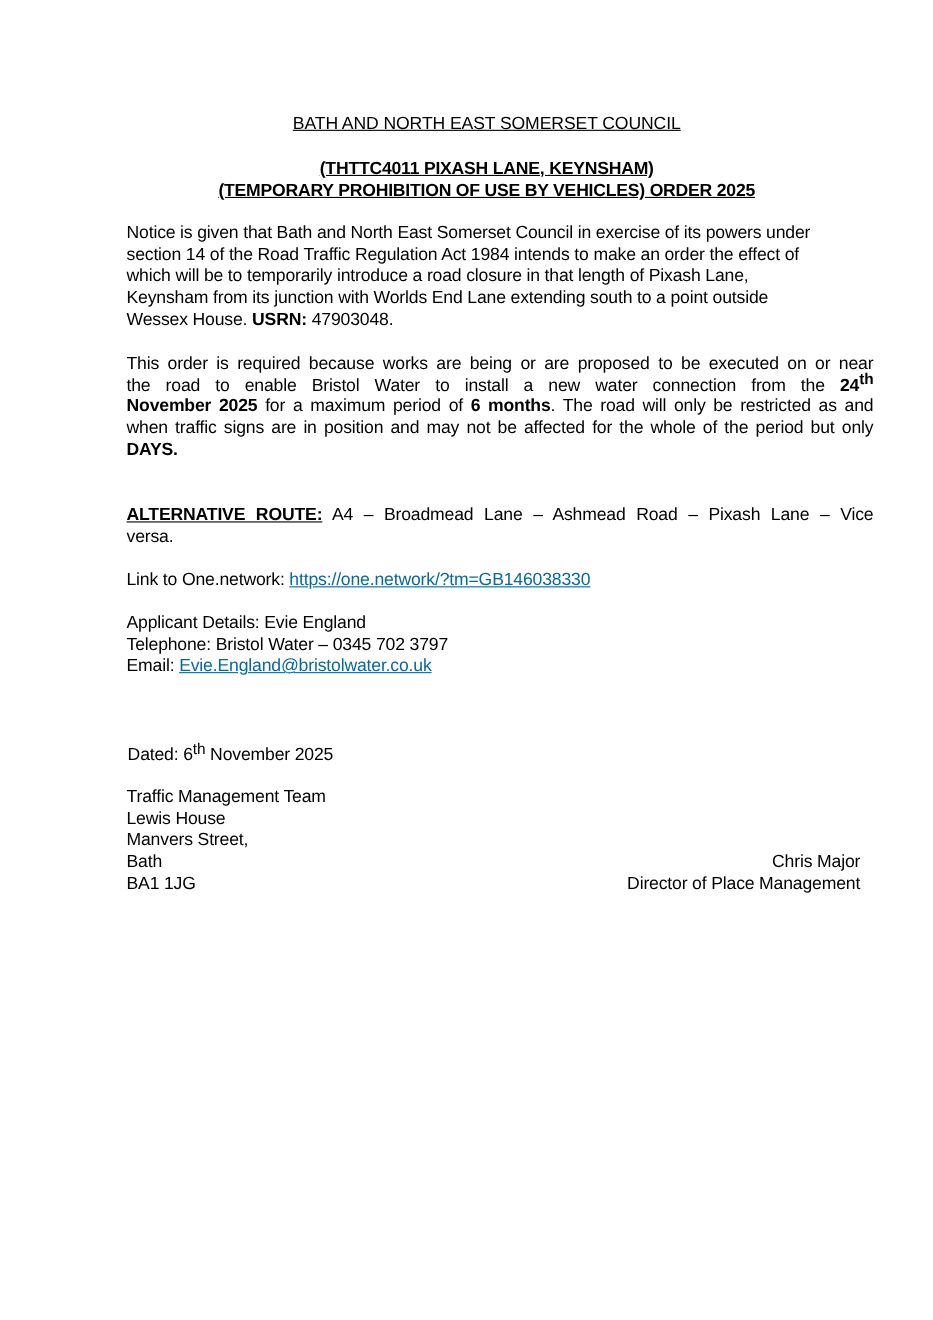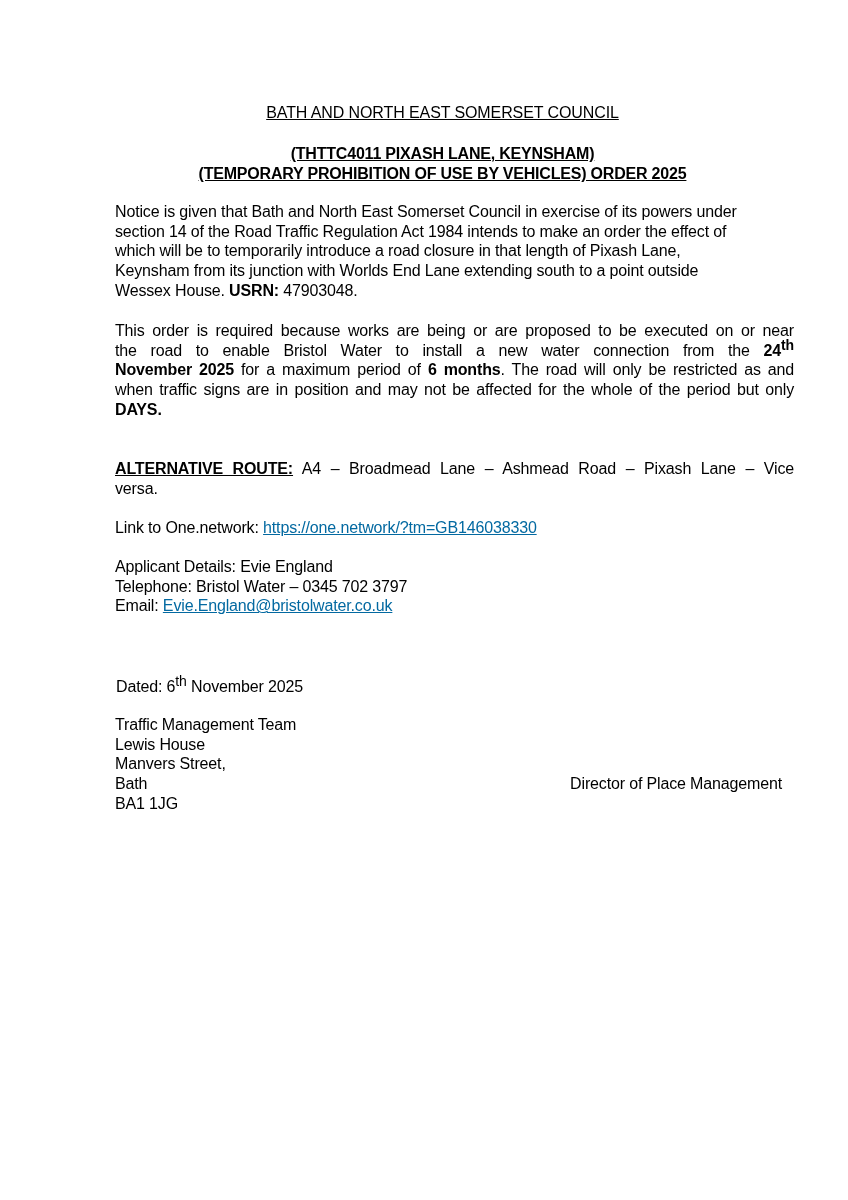--- a/index.html
+++ b/index.html
@@ -141,16 +141,17 @@
 
   <div class="para para-address">
     <span class="line">Traffic Management Team</span>
     <span class="line">Lewis House</span>
     <span class="line">Manvers Street,</span>
     <span class="line">Bath</span>
     <span class="line">BA1 1JG</span>
   </div>
 
   <div class="signature">
+    <span class="line">Chris Major</span>
     <span class="line">Director of Place Management</span>
   </div>
 
 </div>
 
 </body></html>

